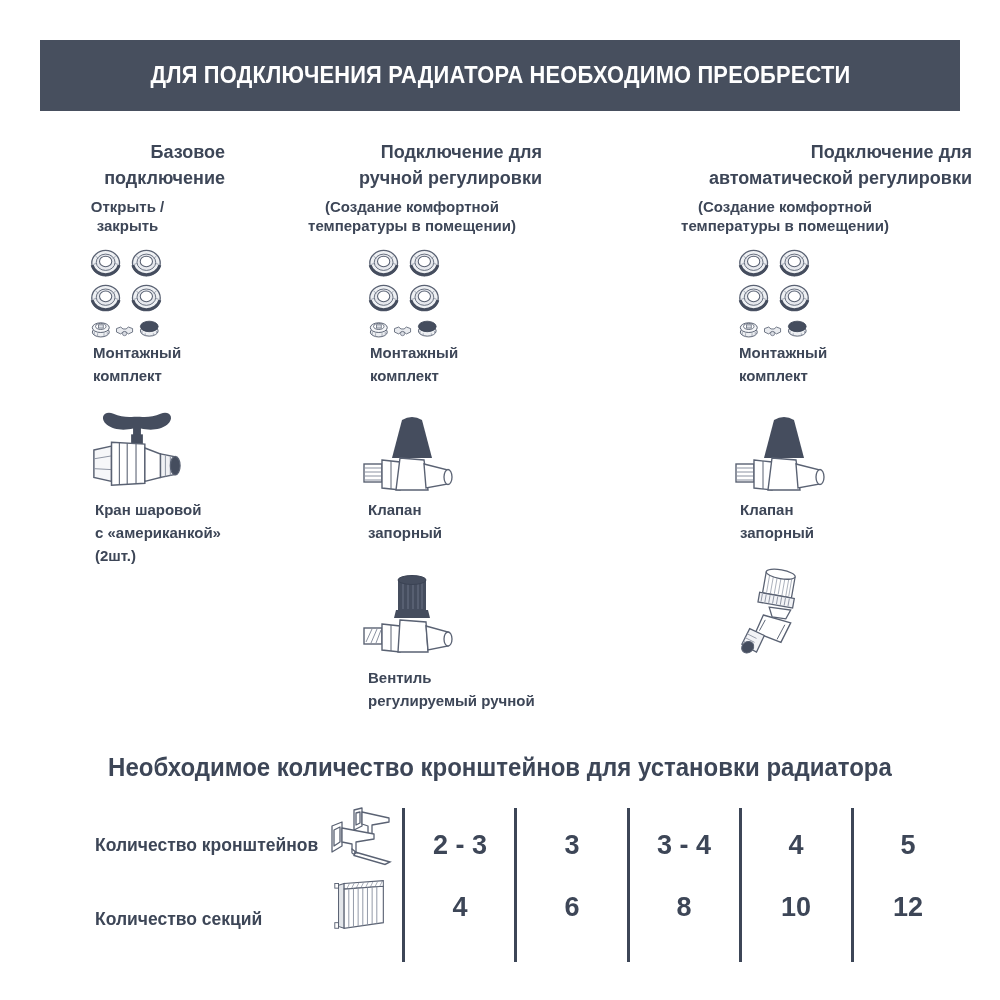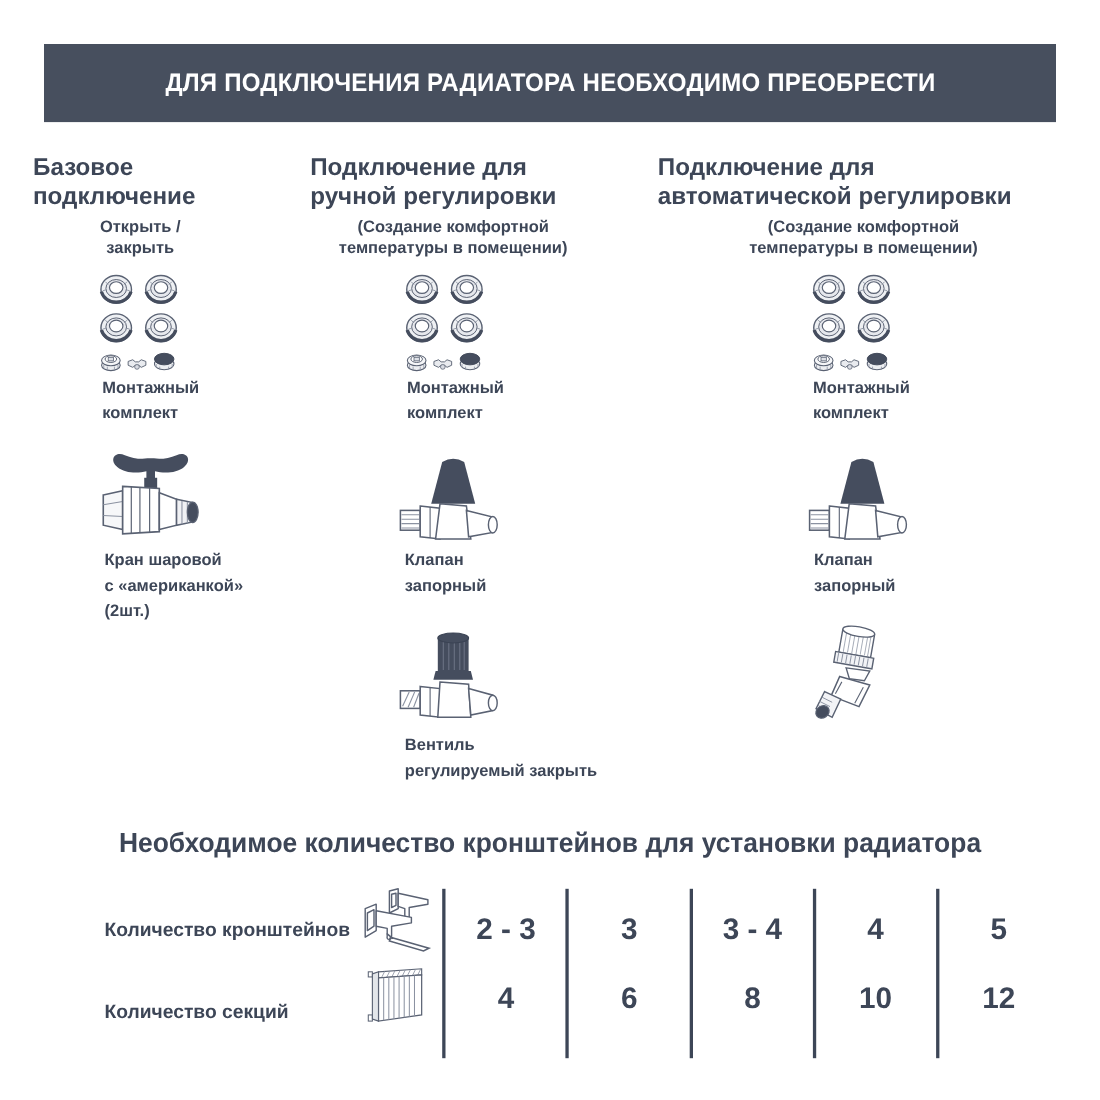--- a/index.html
+++ b/index.html
@@ -10,21 +10,21 @@
   }
   .pre{white-space:pre-line;}
   .banner{
     position:absolute;left:40px;top:40px;width:920px;height:71px;
     background:#474f5e;display:flex;align-items:center;justify-content:center;
   }
   .banner h1{
     margin:0;color:#ffffff;font-size:23px;letter-spacing:.2px;
     transform:scaleX(.95);transform-origin:center;white-space:nowrap;font-weight:bold;
   }
-  .col-title{position:absolute;text-align:left;font-size:22px;line-height:26px;}
+  .col-title{position:absolute;text-align:right;font-size:18px;line-height:26px;}
   .col-sub{position:absolute;text-align:center;font-size:15px;line-height:19px;}
   .caption{position:absolute;font-size:15px;line-height:23px;}
   .icon{position:absolute;}
   .section-title{
     position:absolute;left:0;top:753px;width:1000px;text-align:center;
     font-size:25px;transform:scaleX(.96);transform-origin:center;white-space:nowrap;
   }
   .row-label{position:absolute;left:95px;font-size:17.5px;line-height:24px;white-space:nowrap;}
   .vline{position:absolute;top:808px;width:2.5px;height:154px;background:#3d4657;}
   .cell{position:absolute;width:112px;height:42px;line-height:42px;text-align:center;font-size:27px;}
@@ -258,21 +258,21 @@
 комплект</div>
   <svg class="icon" style="left:362px;top:410px;width:92px;height:86px">
       <use href="#sym-shutoff-valve"></use>
     </svg>
   <div class="caption pre" style="left:368px;top:498px;">Клапан
 запорный</div>
   <svg class="icon" style="left:362px;top:570px;width:92px;height:92px">
       <use href="#sym-manual-valve"></use>
     </svg>
   <div class="caption pre" style="left:368px;top:666px;">Вентиль
-регулируемый закрыть</div>
+регулируемый ручной</div>
 
   <div class="col-title pre" style="left:598px;top:139px;width:374px;">Подключение для
 автоматической регулировки</div>
   <div class="col-sub pre" style="left:598px;top:197px;width:374px;">(Создание комфортной
 температуры в помещении)</div>
   <svg class="icon" style="left:736px;top:248px;width:76px;height:95px">
       <use href="#sym-kit"></use>
     </svg>
   <div class="caption pre" style="left:739px;top:341px;">Монтажный
 комплект</div>

